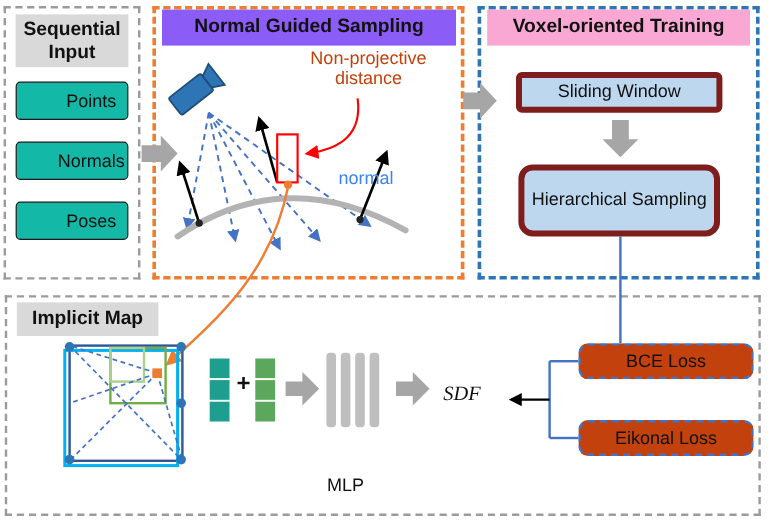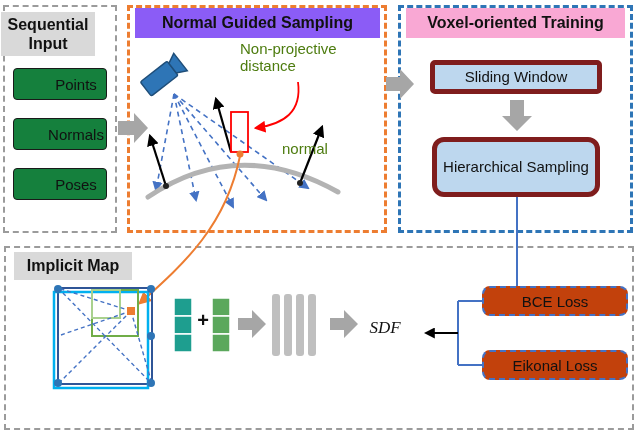--- a/index.html
+++ b/index.html
@@ -7,34 +7,34 @@
           font-family:"Liberation Sans",sans-serif;color:#111;}
   .box{position:absolute;box-sizing:border-box;z-index:1;background:transparent;}
   .dash-gray{border:2px dashed #9b9b9b;}
   .dash-orange{border:3px dashed #ED7D31;}
   .dash-blue{border:3px dashed #2E75B6;}
   .titlebar{position:absolute;box-sizing:border-box;z-index:2;font-weight:bold;font-size:16px;
             text-align:center;display:flex;align-items:center;justify-content:center;line-height:1.2;}
   .fill-gray{background:#D9D9D9;}
   .fill-peach{background:#8b5cf6;}
   .fill-ltblue{background:#f9a8d4;}
-  .item{position:absolute;box-sizing:border-box;z-index:2;background:#15803d;border:1.5px solid #1a1a1a;
+  .item{position:absolute;box-sizing:border-box;z-index:2;background:#14b8a6;border:1.5px solid #1a1a1a;
         border-radius:4px;font-size:15px;display:flex;align-items:center;justify-content:center;padding-left:32px;}
   .bluebox{position:absolute;box-sizing:border-box;z-index:2;background:#BDD7EE;border:5px solid #7f1d1d;
            font-size:15px;display:flex;align-items:center;justify-content:center;text-align:center;line-height:1.25;}
   .lossbox{position:absolute;box-sizing:border-box;z-index:2;background:#c2410c;border:2px dashed #4472C4;
            border-radius:8px;font-size:15px;display:flex;align-items:center;justify-content:center;}
   .lbl{position:absolute;z-index:6;font-size:15px;line-height:1.15;}
-  .lbl-nonproj{left:240px;top:40px;width:134px;color:#4d7c0f;text-align:left;}
-  .lbl-normal{left:282px;top:140px;width:60px;color:#4d7c0f;}
+  .lbl-nonproj{left:240px;top:40px;width:134px;color:#c2410c;text-align:center;}
+  .lbl-normal{left:282px;top:140px;width:60px;color:#3b82f6;}
   .lbl-sdf{left:362px;top:318px;width:46px;font-family:"Liberation Serif",serif;font-style:italic;font-size:17px;text-align:center;}
   .lbl-plus{left:193px;top:309px;width:20px;font-size:20px;font-weight:bold;text-align:center;}
   .lbl-qf{left:52px;top:396px;width:185px;text-align:center;}
   .lbl-mlp{left:252px;top:396px;width:72px;text-align:center;}
-  #seq-title{left:1px;top:12px;width:94px;padding:3px 15px;}
+  #seq-title{left:13px;top:12px;width:94px;padding:3px 15px;}
   #seq-box{left:3px;top:5px;width:114px;height:228px;}
   #item-points{left:13px;top:68px;width:94px;height:32px;}
   #item-normals{left:13px;top:118px;width:94px;height:32px;}
   #item-poses{left:13px;top:168px;width:94px;height:32px;}
   #ngs-box{left:127px;top:5px;width:260px;height:228px;}
   #ngs-title{left:135px;top:8px;width:245px;height:30px;}
   #voxel-box{left:398px;top:5px;width:235px;height:228px;}
   #voxel-title{left:406px;top:8px;width:219px;height:30px;}
   #sliding-window{left:430px;top:60px;width:172px;height:34px;border-radius:5px;}
   #hier-sampling{left:432px;top:137px;width:168px;height:60px;border-radius:12px;}
@@ -62,20 +62,21 @@
 
   <div class="box dash-blue" id="voxel-box"></div>
   <div class="titlebar fill-ltblue" id="voxel-title">Voxel-oriented Training</div>
   <div class="bluebox" id="sliding-window">Sliding Window</div>
   <div class="bluebox" id="hier-sampling">Hierarchical Sampling</div>
 
   <div class="box dash-gray" id="implicit-box"></div>
   <div class="titlebar fill-gray" id="implicit-title">Implicit Map</div>
   <div class="lbl lbl-plus">+</div>
   <div class="lbl lbl-sdf">SDF</div>
+  <div class="lbl lbl-mlp">MLP</div>
   <div class="lossbox" id="bce-loss">BCE Loss</div>
   <div class="lossbox" id="eik-loss">Eikonal Loss</div>
 
   <svg id="overlay" width="640" height="435" viewBox="0 0 640 435">
     <defs>
       <marker id="m-blue" viewBox="0 0 10 10" refX="8" refY="5" markerWidth="6.5" markerHeight="6.5" orient="auto">
           <path d="M0,0L10,5L0,10z" fill="#4472C4"></path>
         </marker>
       <marker id="m-black" viewBox="0 0 10 10" refX="8" refY="5" markerWidth="5.5" markerHeight="5.5" orient="auto">
           <path d="M0,0L10,5L0,10z" fill="#000"></path>

